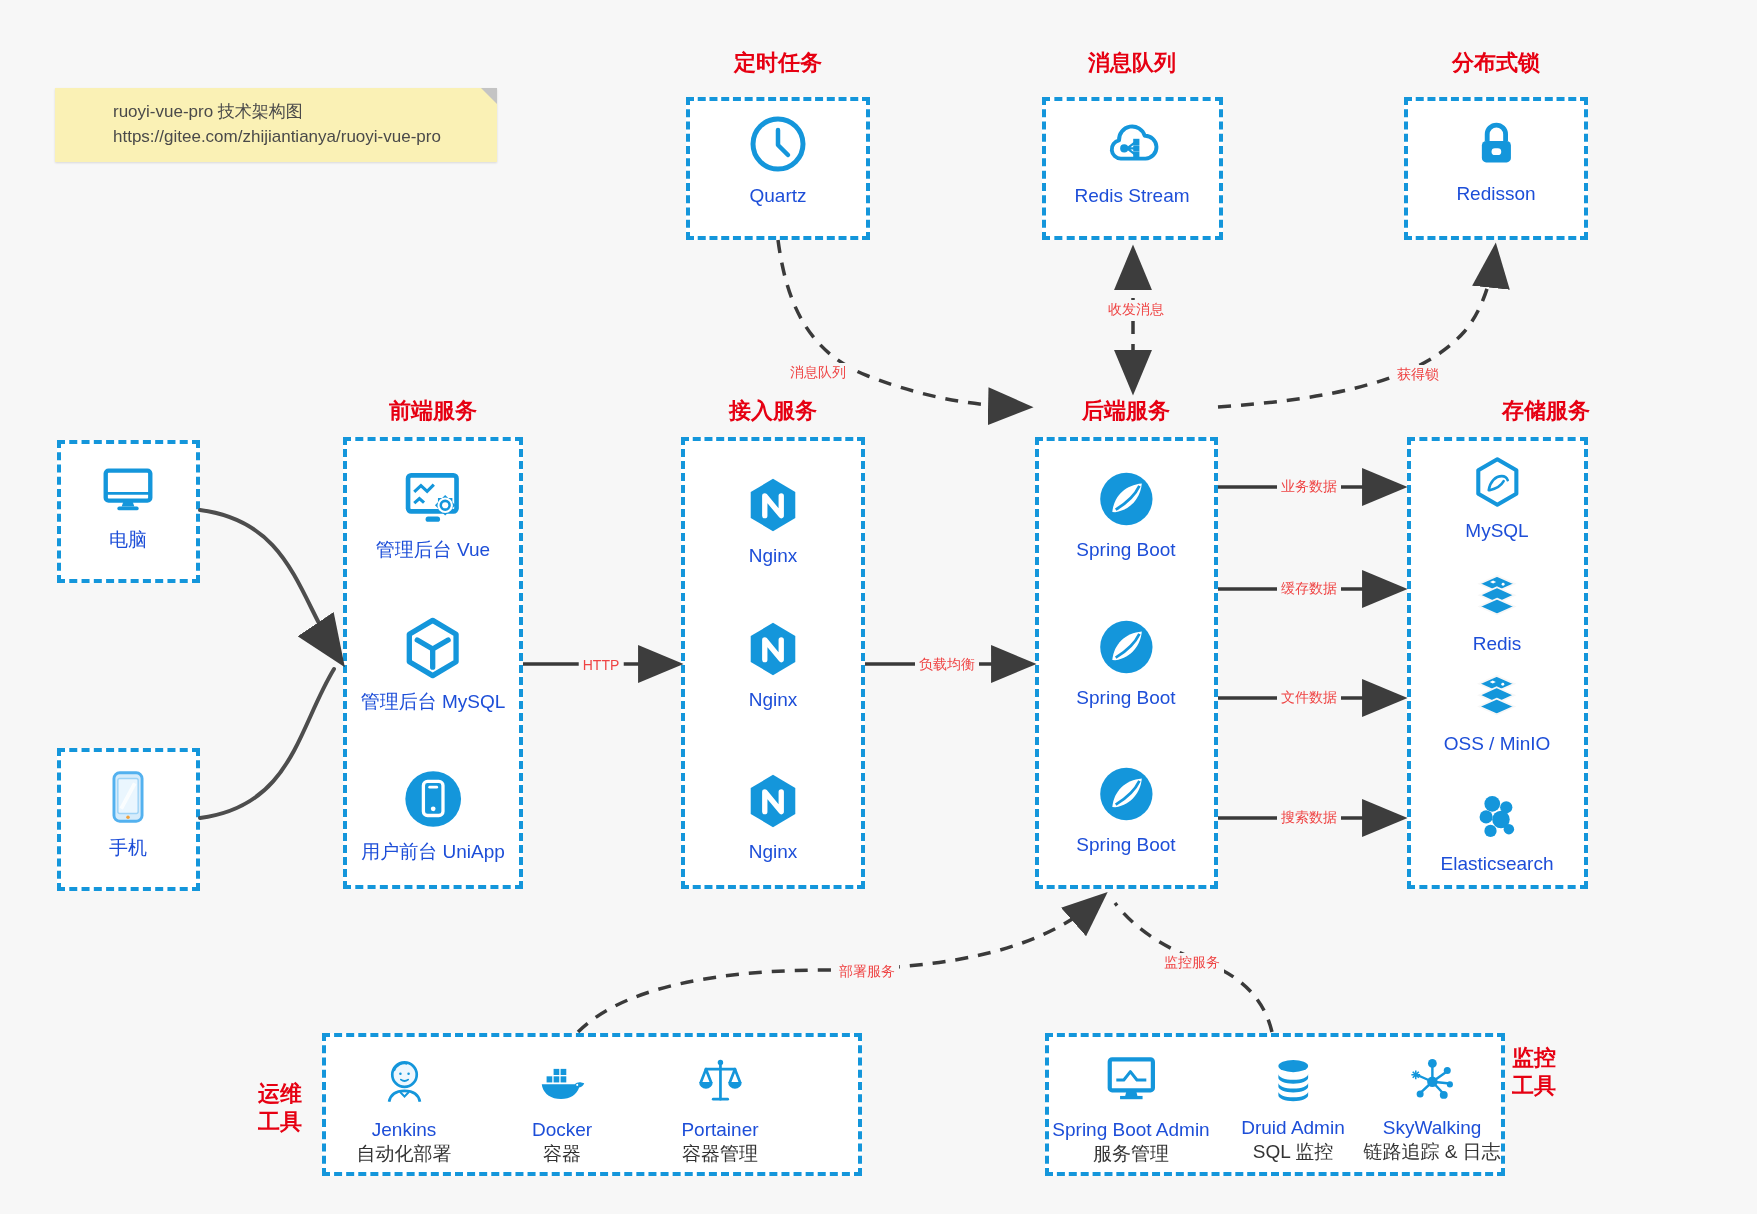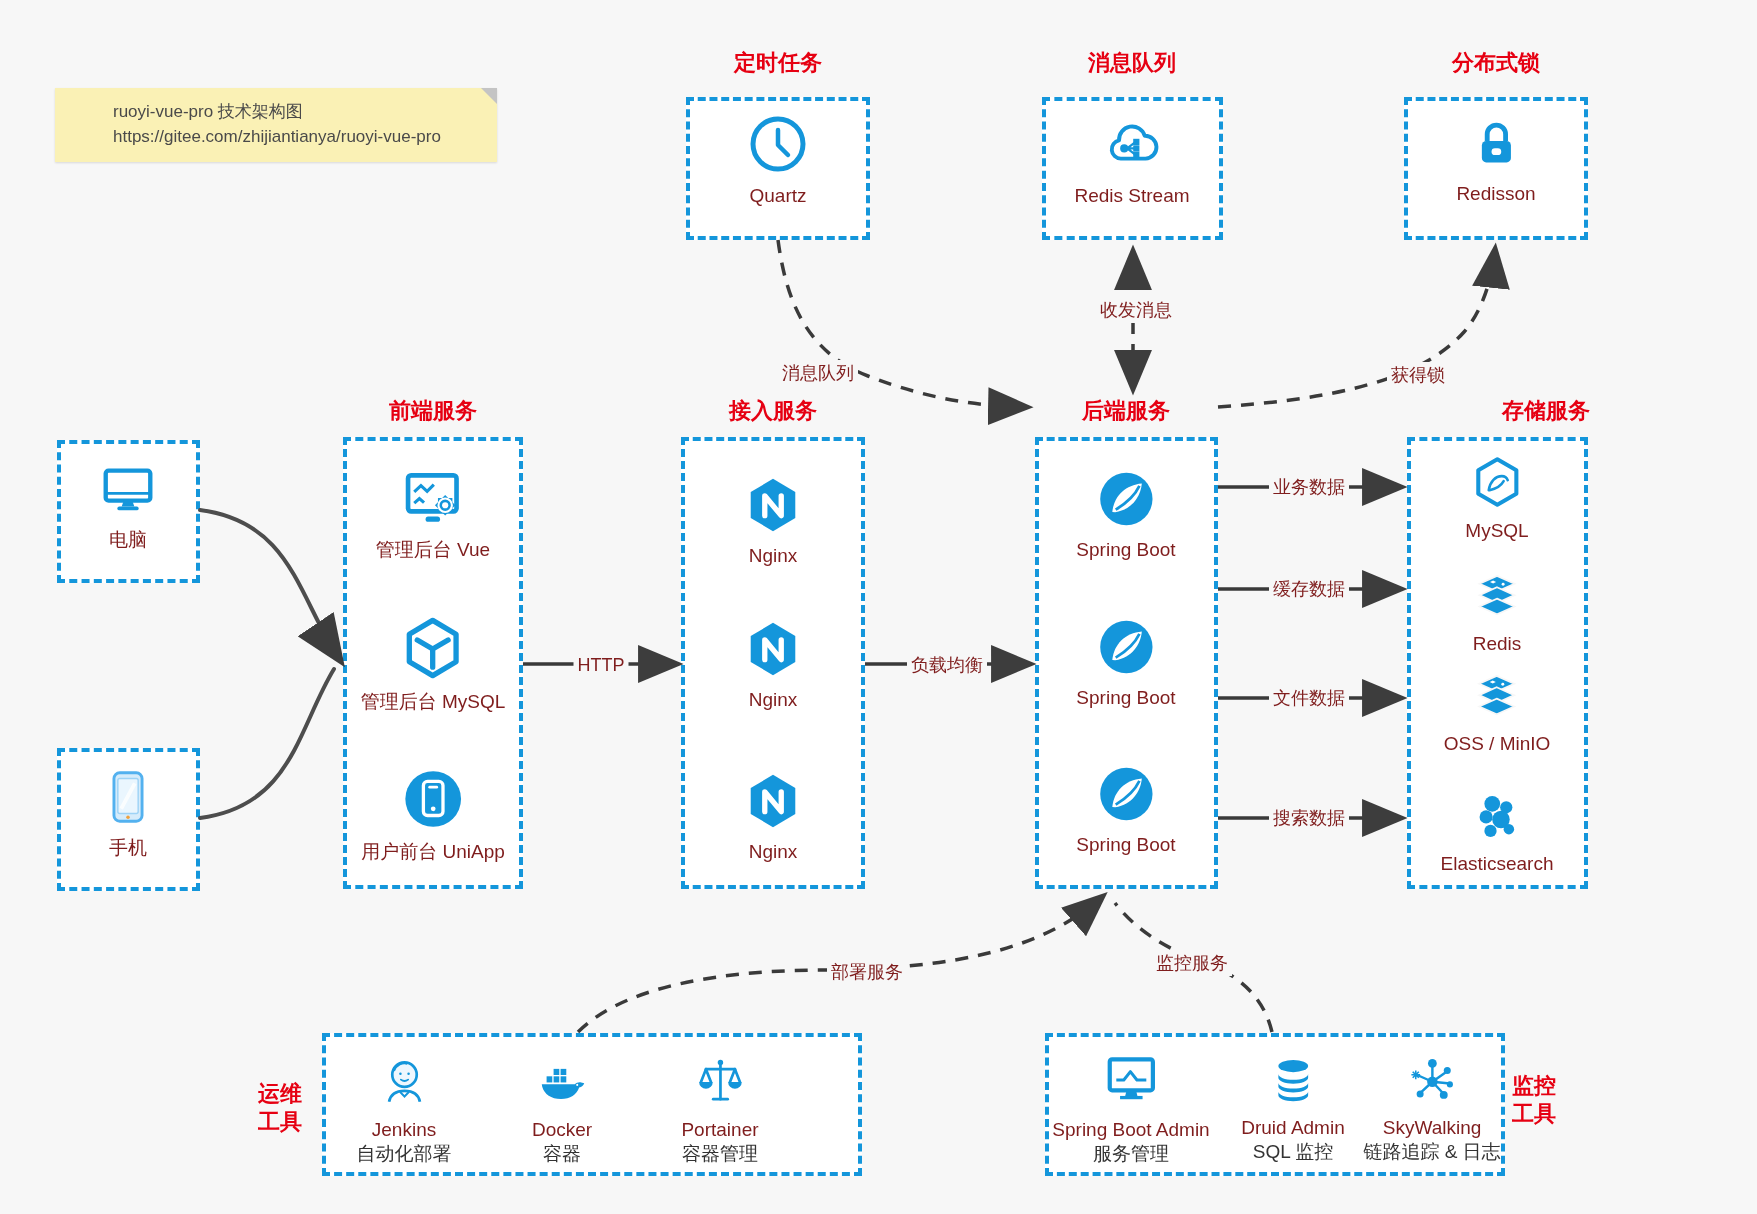--- a/index.html
+++ b/index.html
@@ -3,23 +3,23 @@
 <meta charset="utf-8">
 <style>
   html,body{margin:0;padding:0;background:#f7f7f7;}
   #canvas{position:relative;width:1757px;height:1214px;background:#f7f7f7;overflow:hidden;
           font-family:"Liberation Sans",sans-serif;color:#333;}
   .gbox{position:absolute;border:4px dashed #1496db;background:#ffffff;box-sizing:border-box;}
   .gtitle{position:absolute;transform:translateX(-50%);font-size:22px;font-weight:bold;color:#e60012;white-space:nowrap;}
   .sidetitle{position:absolute;font-size:22px;font-weight:bold;color:#e60012;line-height:28px;text-align:left;white-space:nowrap;}
   .node{position:absolute;transform:translateX(-50%);text-align:center;}
   .node svg{display:block;margin:0 auto;}
-  .nlabel{font-size:19px;color:#7f1d1d;margin-top:8px;white-space:nowrap;line-height:24px;}
+  .nlabel{font-size:19px;color:#1d4ed8;margin-top:8px;white-space:nowrap;line-height:24px;}
   .nsub{font-size:19px;color:#333;white-space:nowrap;line-height:24px;}
-  .elabel{position:absolute;transform:translate(-50%,-50%);font-size:18px;color:#7f1d1d;
+  .elabel{position:absolute;transform:translate(-50%,-50%);font-size:14px;color:#ef4444;
           background:#f7f7f7;padding:1px 4px;white-space:nowrap;z-index:5;}
   .note{position:absolute;left:55px;top:88px;width:400px;height:74px;background:#faf1b5;
         box-shadow:0 1px 2px rgba(0,0,0,0.12);padding-left:42px;}
   .note .txt{padding:11px 16px;font-size:17px;line-height:25px;color:#4a4a4a;white-space:nowrap;}
   .note .fold{position:absolute;top:0;right:0;width:0;height:0;
               border-top:16px solid #c4c4c4;border-left:16px solid transparent;}
   svg.overlay{position:absolute;left:0;top:0;pointer-events:none;z-index:4;}
 </style>
 </head>
 <body>
@@ -38,21 +38,21 @@
   <div class="gtitle" style="left:1132px;top:48px">消息队列</div>
   <div class="gtitle" style="left:1496px;top:48px">分布式锁</div>
   <div class="gtitle" style="left:433px;top:396px">前端服务</div>
   <div class="gtitle" style="left:773px;top:396px">接入服务</div>
   <div class="gtitle" style="left:1126px;top:396px">后端服务</div>
   <div class="gtitle" style="left:1546px;top:396px">存储服务</div>
   <div class="sidetitle" style="left:258px;top:1080px;width:56px">
     <div>运维</div>
     <div>工具</div>
   </div>
-  <div class="sidetitle" style="left:1512px;top:1072px;width:56px">
+  <div class="sidetitle" style="left:1512px;top:1044px;width:56px">
     <div>监控</div>
     <div>工具</div>
   </div>
 
   <div class="gbox" style="left:686px;top:97px;width:184px;height:143px"></div>
   <div class="gbox" style="left:1042px;top:97px;width:181px;height:143px"></div>
   <div class="gbox" style="left:1404px;top:97px;width:184px;height:143px"></div>
   <div class="gbox" style="left:57px;top:440px;width:143px;height:143px"></div>
   <div class="gbox" style="left:57px;top:748px;width:143px;height:143px"></div>
   <div class="gbox" style="left:343px;top:437px;width:180px;height:452px"></div>

